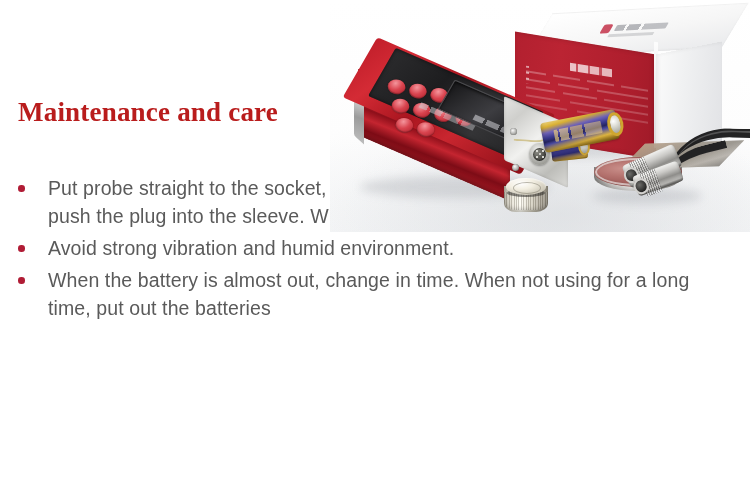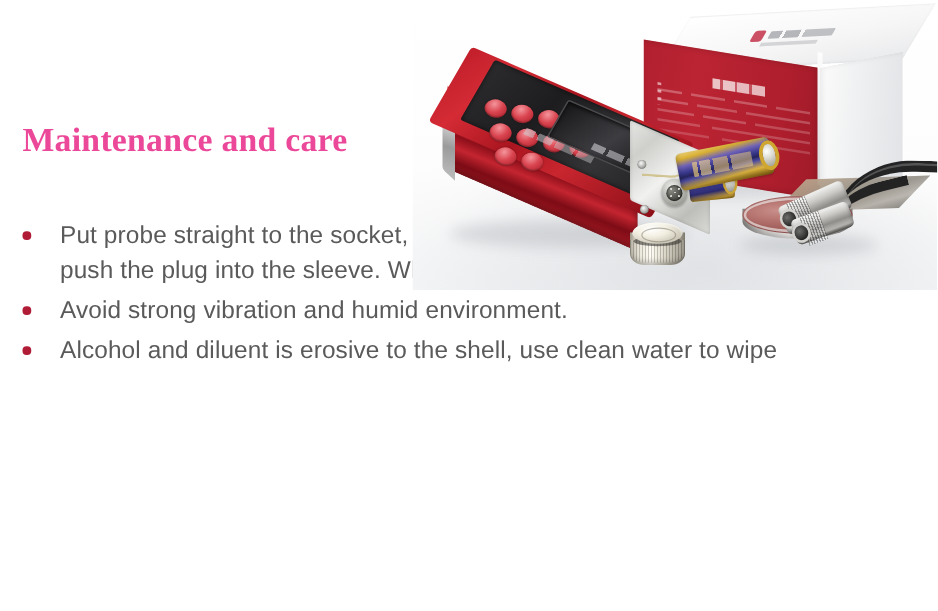--- a/index.html
+++ b/index.html
@@ -18,21 +18,21 @@
 
   
   #page-title {
     position: absolute;
     left: 18px;
     top: 97px;
     font-family: "Liberation Serif", serif;
     font-weight: bold;
     font-size: 27px;
     letter-spacing: 0.2px;
-    color: #ec4899;
+    color: #b91c1c;
     white-space: nowrap;
   }
 
   
   #care-list {
     position: absolute;
     left: 0px;
     top: 174px;
     width: 740px;
     list-style: none;
@@ -534,21 +534,22 @@
 
   <ul id="care-list">
     <li>
       <span class="line">Put probe straight to the socket,</span>
       <span class="line">push the plug into the sleeve. When</span>
     </li>
     <li>
       <span class="line">Avoid strong vibration and humid environment.</span>
     </li>
     <li>
-      <span class="line">Alcohol and diluent is erosive to the shell, use clean water to wipe</span>
+      <span class="line">When the battery is almost out, change in time. When not using for a long</span>
+      <span class="line">time, put out the batteries</span>
     </li>
   </ul>
 
   <div id="product-photo">
     <div id="photo-scene"></div>
 
     <div class="shadow-soft" style="left:186px;top:140px;width:150px;height:18px;"></div>
     <div class="shadow-soft" style="left:30px;top:176px;width:190px;height:22px;"></div>
     <div class="shadow-soft" style="left:262px;top:188px;width:110px;height:16px;"></div>
 

